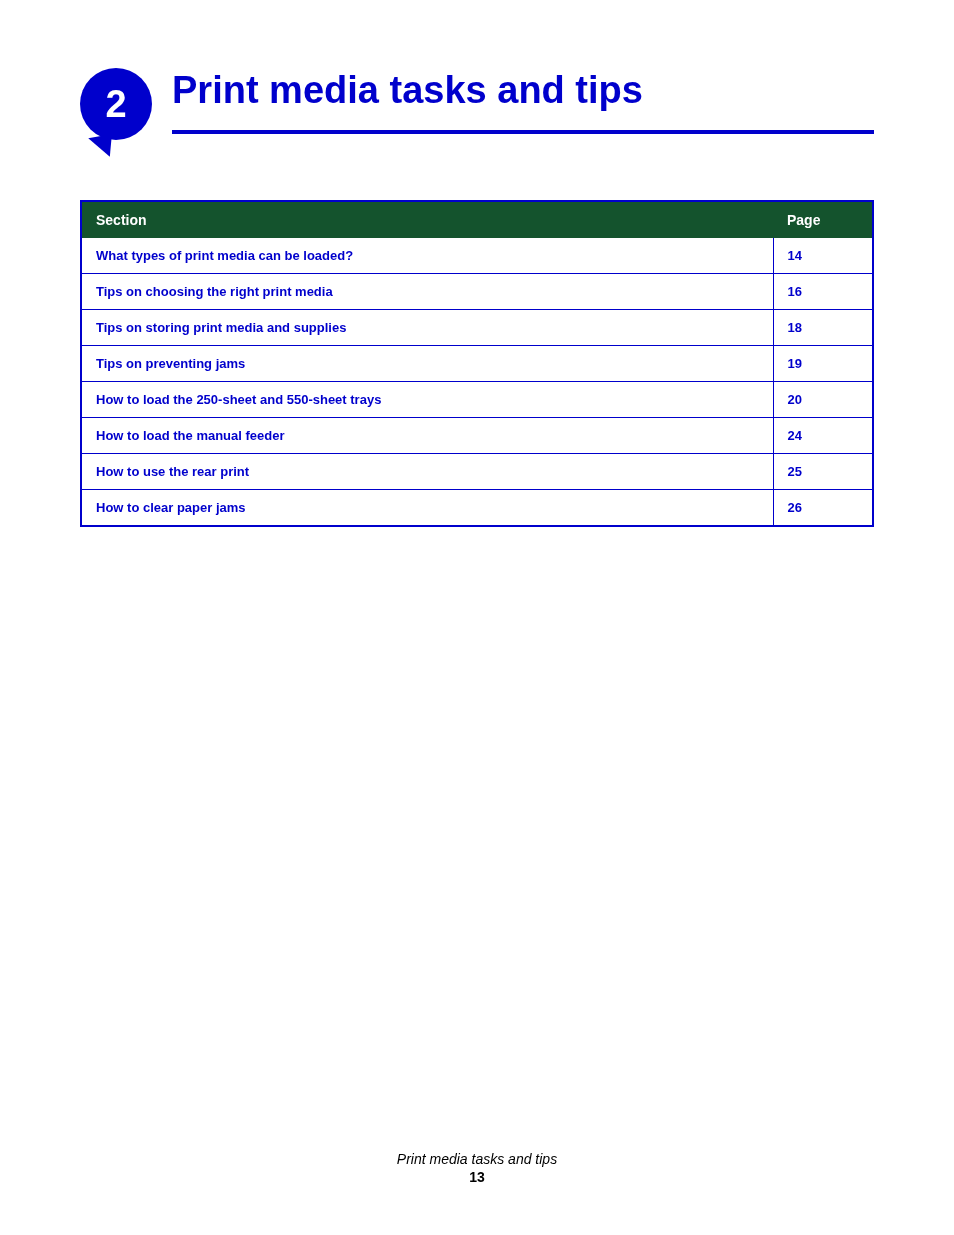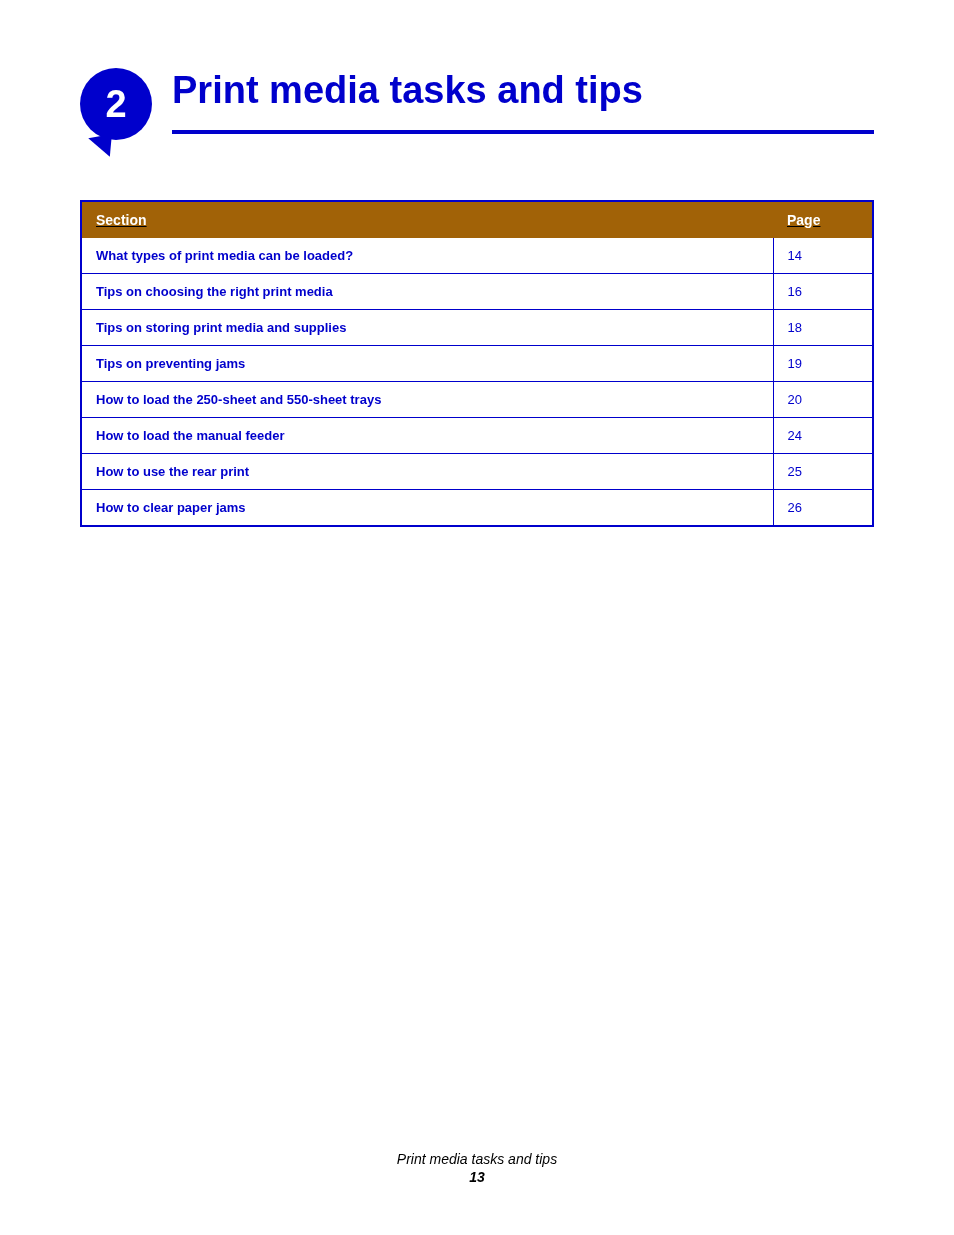--- a/index.html
+++ b/index.html
@@ -85,22 +85,21 @@
       margin-top: 60px;
     }
 
     .toc-table {
       width: 100%;
       border-collapse: collapse;
       border: 2px solid #0000cc;
     }
 
     .toc-table thead tr {
-      background: #a16207;
-      text-decoration: underline;
+      background: #14532d;
     }
 
     .toc-table thead th {
       color: #ffffff;
       font-weight: bold;
       font-size: 14px;
       padding: 10px 14px;
       text-align: left;
     }
 
@@ -122,21 +121,21 @@
       padding: 10px 14px;
       color: #0000cc;
       font-size: 13px;
       font-weight: bold;
       border-right: 1px solid #0000cc;
     }
 
     .toc-table tbody td.page-num {
       border-right: none;
       text-align: left;
-      font-weight: normal;
+      font-weight: bold;
     }
 
     .footer-area {
       position: absolute;
       bottom: 50px;
       left: 0;
       right: 0;
       text-align: center;
     }
 
@@ -144,21 +143,20 @@
       font-style: italic;
       font-size: 14px;
       color: #000000;
     }
 
     .footer-page {
       font-size: 14px;
       font-weight: bold;
       color: #000000;
       margin-top: 2px;
-      font-style: italic;
     }
   </style>
 </head>
 <body>
 
 <div class="page-container">
 
   <div class="header-section">
     <div class="chapter-badge">
       <span>2</span>

